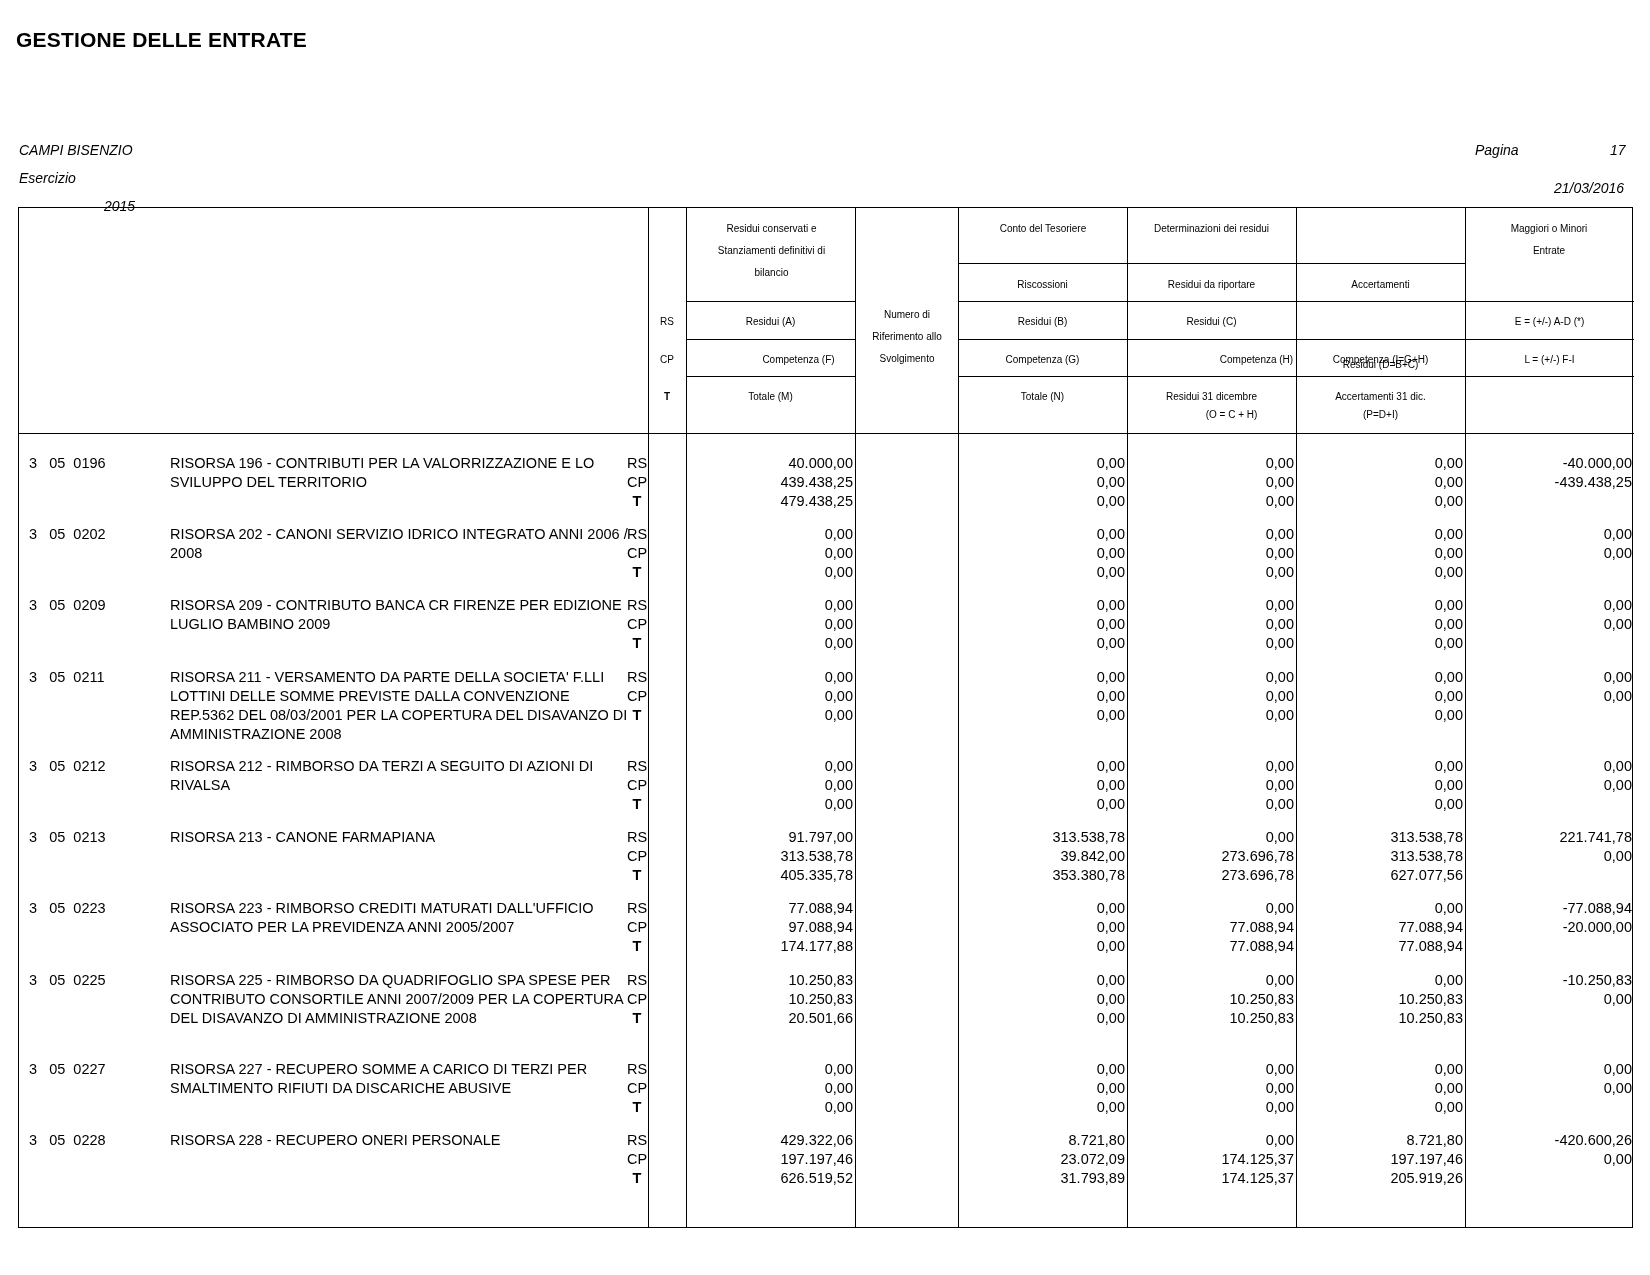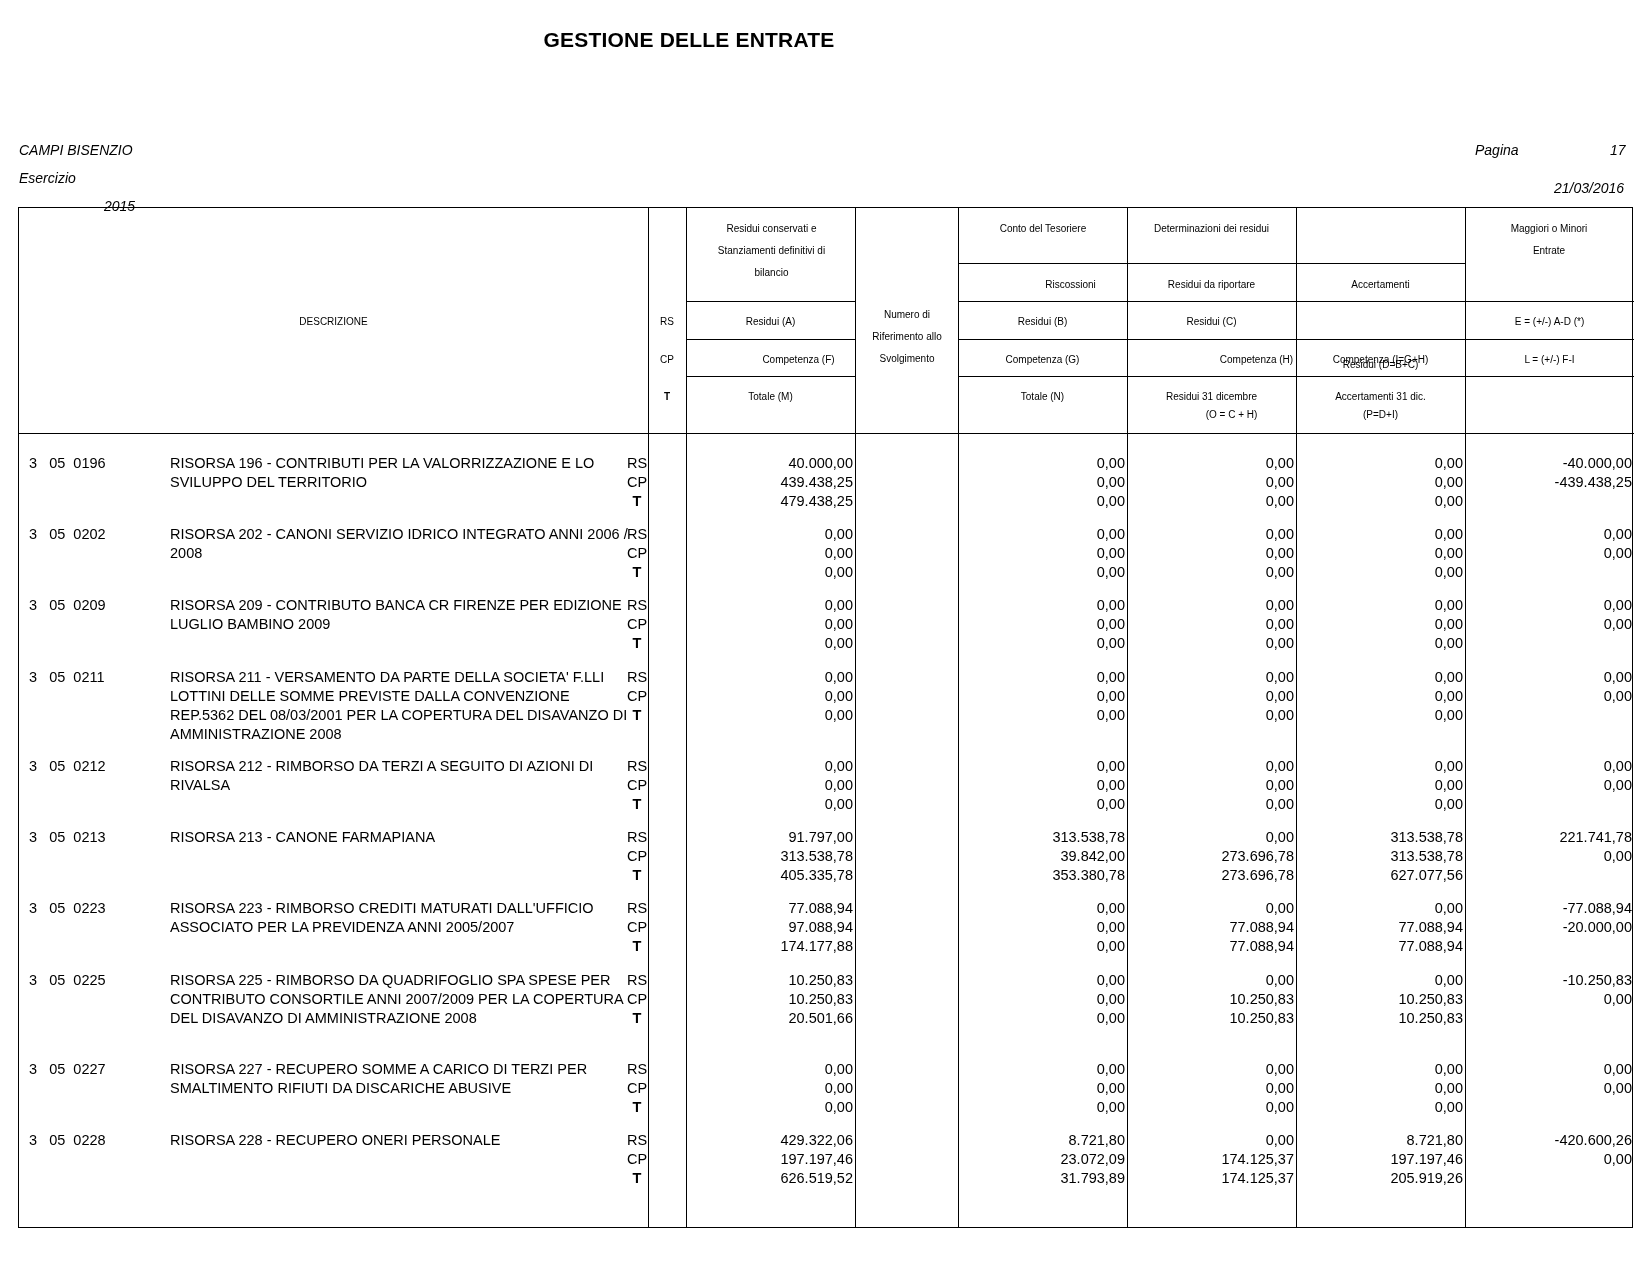--- a/index.html
+++ b/index.html
@@ -1,17 +1,17 @@
 <!DOCTYPE html>
 <html><head>
 <meta charset="utf-8">
 <style>
   html, body { margin:0; padding:0; background:#ffffff; }
   body { width:1650px; height:1275px; position:relative; font-family:"Liberation Sans", sans-serif; color:#000; overflow:hidden; }
-  .title { position:absolute; left:4px; width:1370px; top:28px; text-align:center; font-weight:bold; font-size:21px; letter-spacing:0.2px; }
+  .title { position:absolute; left:16px; width:1370px; top:28px; text-align:left; font-weight:bold; font-size:21px; letter-spacing:0.2px; }
   .meta { position:absolute; font-size:14px;font-style:italic; }
   .tbl { position:absolute; left:18px; top:207px; width:1615px; height:1021px; border:1px solid #000; box-sizing:border-box; }
   .vline { position:absolute; width:1px; background:#000; }
   .hline { position:absolute; height:1px; background:#000; }
   .hcell { position:absolute; font-size:10px; text-align:center; line-height:22px; }
   .row-block { position:absolute; left:0; width:100%; font-size:14.5px; line-height:19px; }
   .code { position:absolute; left:10px; white-space:pre; }
   .desc { position:absolute; left:151px; width:460px; }
   .labels { position:absolute; left:600px; width:36px; text-align:center; }
   .num { position:absolute; text-align:right; }
@@ -42,34 +42,33 @@
   <div class="hline" style="left:939px; width:338px; top:55px;"></div>
   <div class="hline" style="left:1277px; width:169px; top:55px;"></div>
   <div class="hline" style="left:667px; width:169px; top:93px;"></div>
   <div class="hline" style="left:939px; width:676px; top:93px;"></div>
   <div class="hline" style="left:667px; width:169px; top:131px;"></div>
   <div class="hline" style="left:939px; width:676px; top:131px;"></div>
   <div class="hline" style="left:667px; width:169px; top:168px;"></div>
   <div class="hline" style="left:939px; width:676px; top:168px;"></div>
   <div class="hline" style="left:0; width:1615px; top:225px;"></div>
 
-  <div class="hcell" style="left:0; width:629px; top:103px;">DESCRIZIONE</div>
   <div class="hcell" style="left:629px; width:38px; top:103px;">RS</div>
   <div class="hcell" style="left:629px; width:38px; top:141px;">CP</div>
   <div class="hcell" style="left:629px; width:38px; top:178px; font-weight:bold;">T</div>
 
   <div class="hcell" style="left:685px; width:135px; top:10px;">Residui conservati e Stanziamenti definitivi di bilancio</div>
   <div class="hcell" style="left:667px; width:169px; top:103px;">Residui (A)</div>
   <div class="hcell" style="left:667px; width:169px; top:141px;margin-left:28px;">Competenza (F)</div>
   <div class="hcell" style="left:667px; width:169px; top:178px;">Totale (M)</div>
 
   <div class="hcell" style="left:845px; width:86px; top:96px;">Numero di Riferimento allo Svolgimento</div>
 
   <div class="hcell" style="left:970px; width:108px; top:10px;">Conto del Tesoriere</div>
-  <div class="hcell" style="left:939px; width:169px; top:66px;padding-left:28px;">Riscossioni</div>
+  <div class="hcell" style="left:939px; width:169px; top:66px;">Riscossioni</div>
   <div class="hcell" style="left:939px; width:169px; top:103px;">Residui (B)</div>
   <div class="hcell" style="left:939px; width:169px; top:141px;">Competenza (G)</div>
   <div class="hcell" style="left:939px; width:169px; top:178px;">Totale (N)</div>
 
   <div class="hcell" style="left:1130px; width:125px; top:10px;">Determinazioni dei residui</div>
   <div class="hcell" style="left:1108px; width:169px; top:66px;">Residui da riportare</div>
   <div class="hcell" style="left:1108px; width:169px; top:103px;">Residui (C)</div>
   <div class="hcell" style="left:1108px; width:169px; top:141px;margin-left:45px;">Competenza (H)</div>
   <div class="hcell" style="left:1108px; width:169px; top:178px;">Residui 31 dicembre</div>
   <div class="hcell" style="left:1108px; width:169px; top:196px;margin-left:20px;">(O = C + H)</div>

